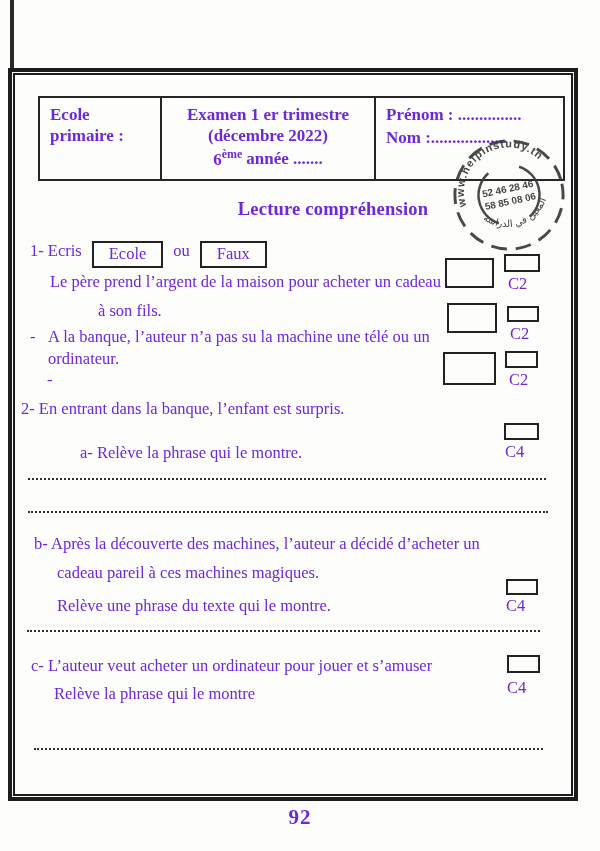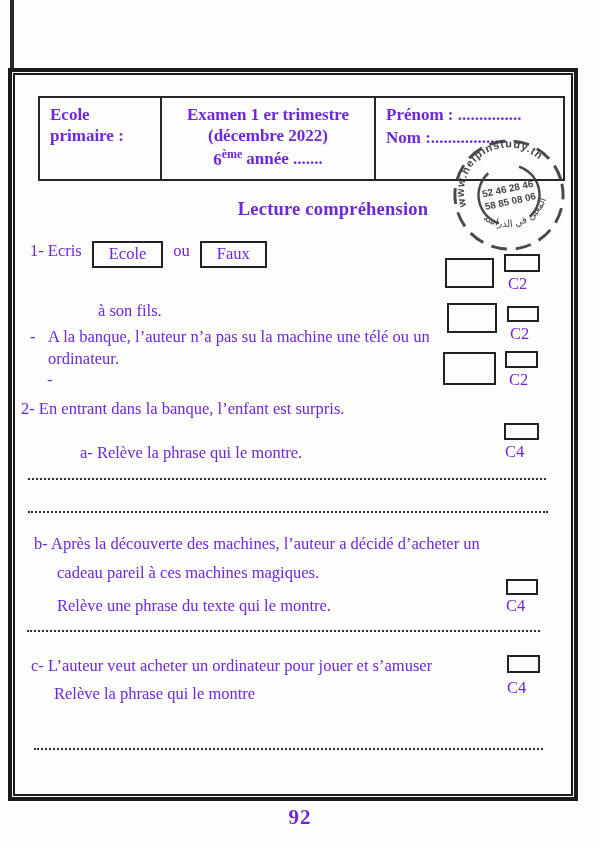--- a/index.html
+++ b/index.html
@@ -83,20 +83,21 @@
 
   <div class="title">Lecture compréhension</div>
 
   <div class="q1row">
     <span>1- Ecris</span>
     <span class="wordbox">Ecole</span>
     <span>ou</span>
     <span class="wordbox">Faux</span>
   </div>
 
+  <div class="tline" style="left:50px; top:272px;">Le père prend l’argent de la maison pour acheter un cadeau</div>
   <div class="tline" style="left:62px; top:301px;margin-left:36px;">à son fils.</div>
 
   <div class="tline" style="left:30px; top:327px;">-</div>
   <div class="tline" style="left:48px; top:327px;">A la banque, l’auteur n’a pas su la machine une télé ou un</div>
   <div class="tline" style="left:48px; top:349px;">ordinateur.</div>
 
   <div class="tline" style="left:47px; top:370px;">-</div>
 
   <div class="abox" style="left:445px; top:258px; width:49px; height:30px;"></div>
   <div class="abox" style="left:504px; top:254px; width:36px; height:18px;"></div>

